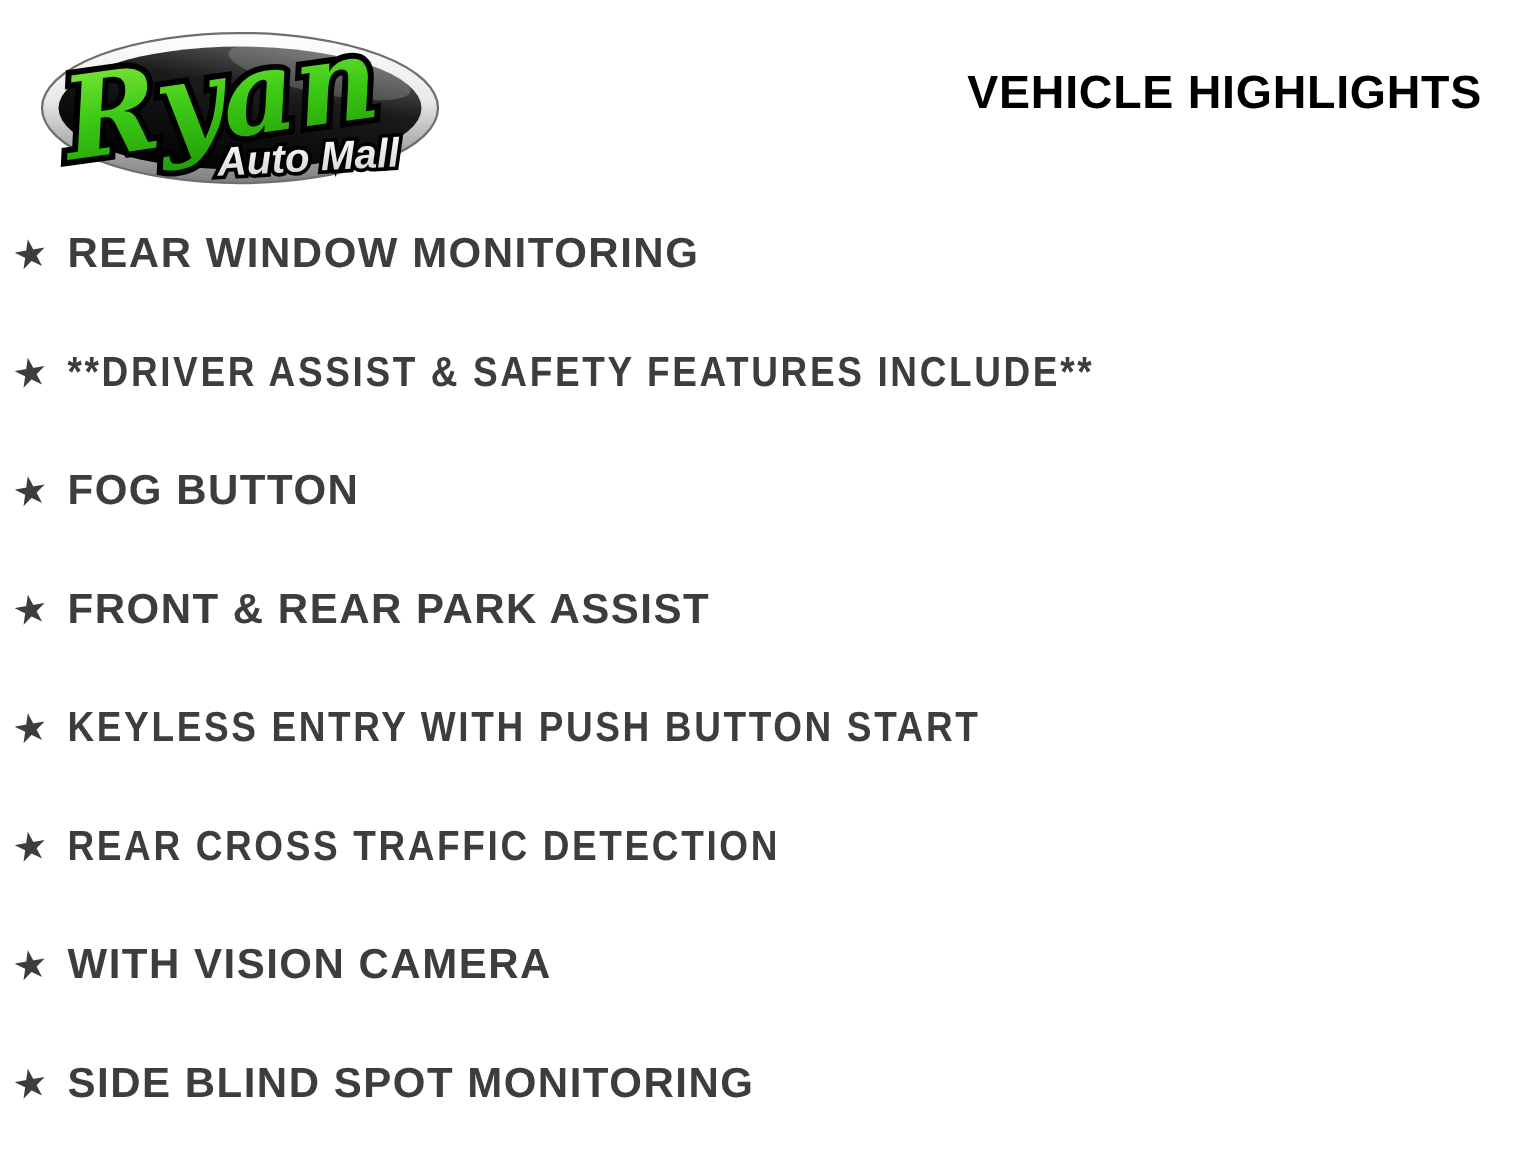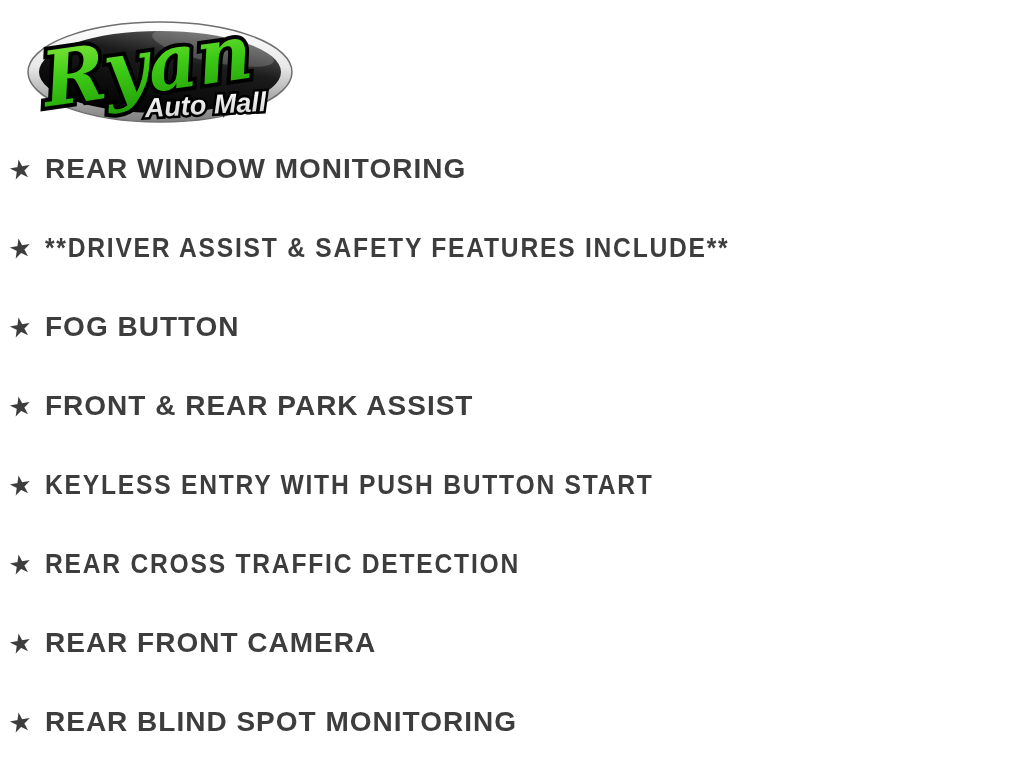--- a/index.html
+++ b/index.html
@@ -100,20 +100,21 @@
         </linearGradient>
       </defs>
       <ellipse cx="152" cy="68" rx="132" ry="50" fill="url(#chromeGrad)" stroke="#6f6f6f" stroke-width="1.5"></ellipse>
       <ellipse cx="152" cy="68" rx="121" ry="41" fill="url(#innerDark)"></ellipse>
       <ellipse cx="205" cy="44" rx="62" ry="14" fill="#ffffff" opacity="0.18" transform="rotate(12 205 44)"></ellipse>
       <text x="140" y="88" text-anchor="middle" font-family="'DejaVu Serif', serif" font-style="italic" font-weight="bold" font-size="76" fill="url(#greenGrad)" stroke="#000000" stroke-width="8" paint-order="stroke" transform="rotate(-8 140 68)">Ryan</text>
       <text x="198" y="110" text-anchor="middle" font-family="'Liberation Sans', sans-serif" font-style="italic" font-weight="bold" font-size="27" fill="url(#silverText)" stroke="#000000" stroke-width="5" paint-order="stroke" transform="rotate(-3 198 110)">Auto Mall</text>
     </svg>
   </div>
 
+  <div class="page-title">VEHICLE HIGHLIGHTS</div>
 
   <ul class="highlights">
     <li class="feature-item">
       <span class="star">★</span>
       <span class="label">REAR WINDOW MONITORING</span>
     </li>
     <li class="feature-item">
       <span class="star">★</span>
       <span class="label condensed">**DRIVER ASSIST &amp; SAFETY FEATURES INCLUDE**</span>
     </li>
@@ -128,21 +129,21 @@
     <li class="feature-item">
       <span class="star">★</span>
       <span class="label condensed">KEYLESS ENTRY WITH PUSH BUTTON START</span>
     </li>
     <li class="feature-item">
       <span class="star">★</span>
       <span class="label condensed">REAR CROSS TRAFFIC DETECTION</span>
     </li>
     <li class="feature-item">
       <span class="star">★</span>
-      <span class="label">REAR FRONT CAMERA</span>
+      <span class="label">WITH VISION CAMERA</span>
     </li>
     <li class="feature-item">
       <span class="star">★</span>
-      <span class="label">REAR BLIND SPOT MONITORING</span>
+      <span class="label">SIDE BLIND SPOT MONITORING</span>
     </li>
   </ul>
 
 </div>
 
 </body></html>

